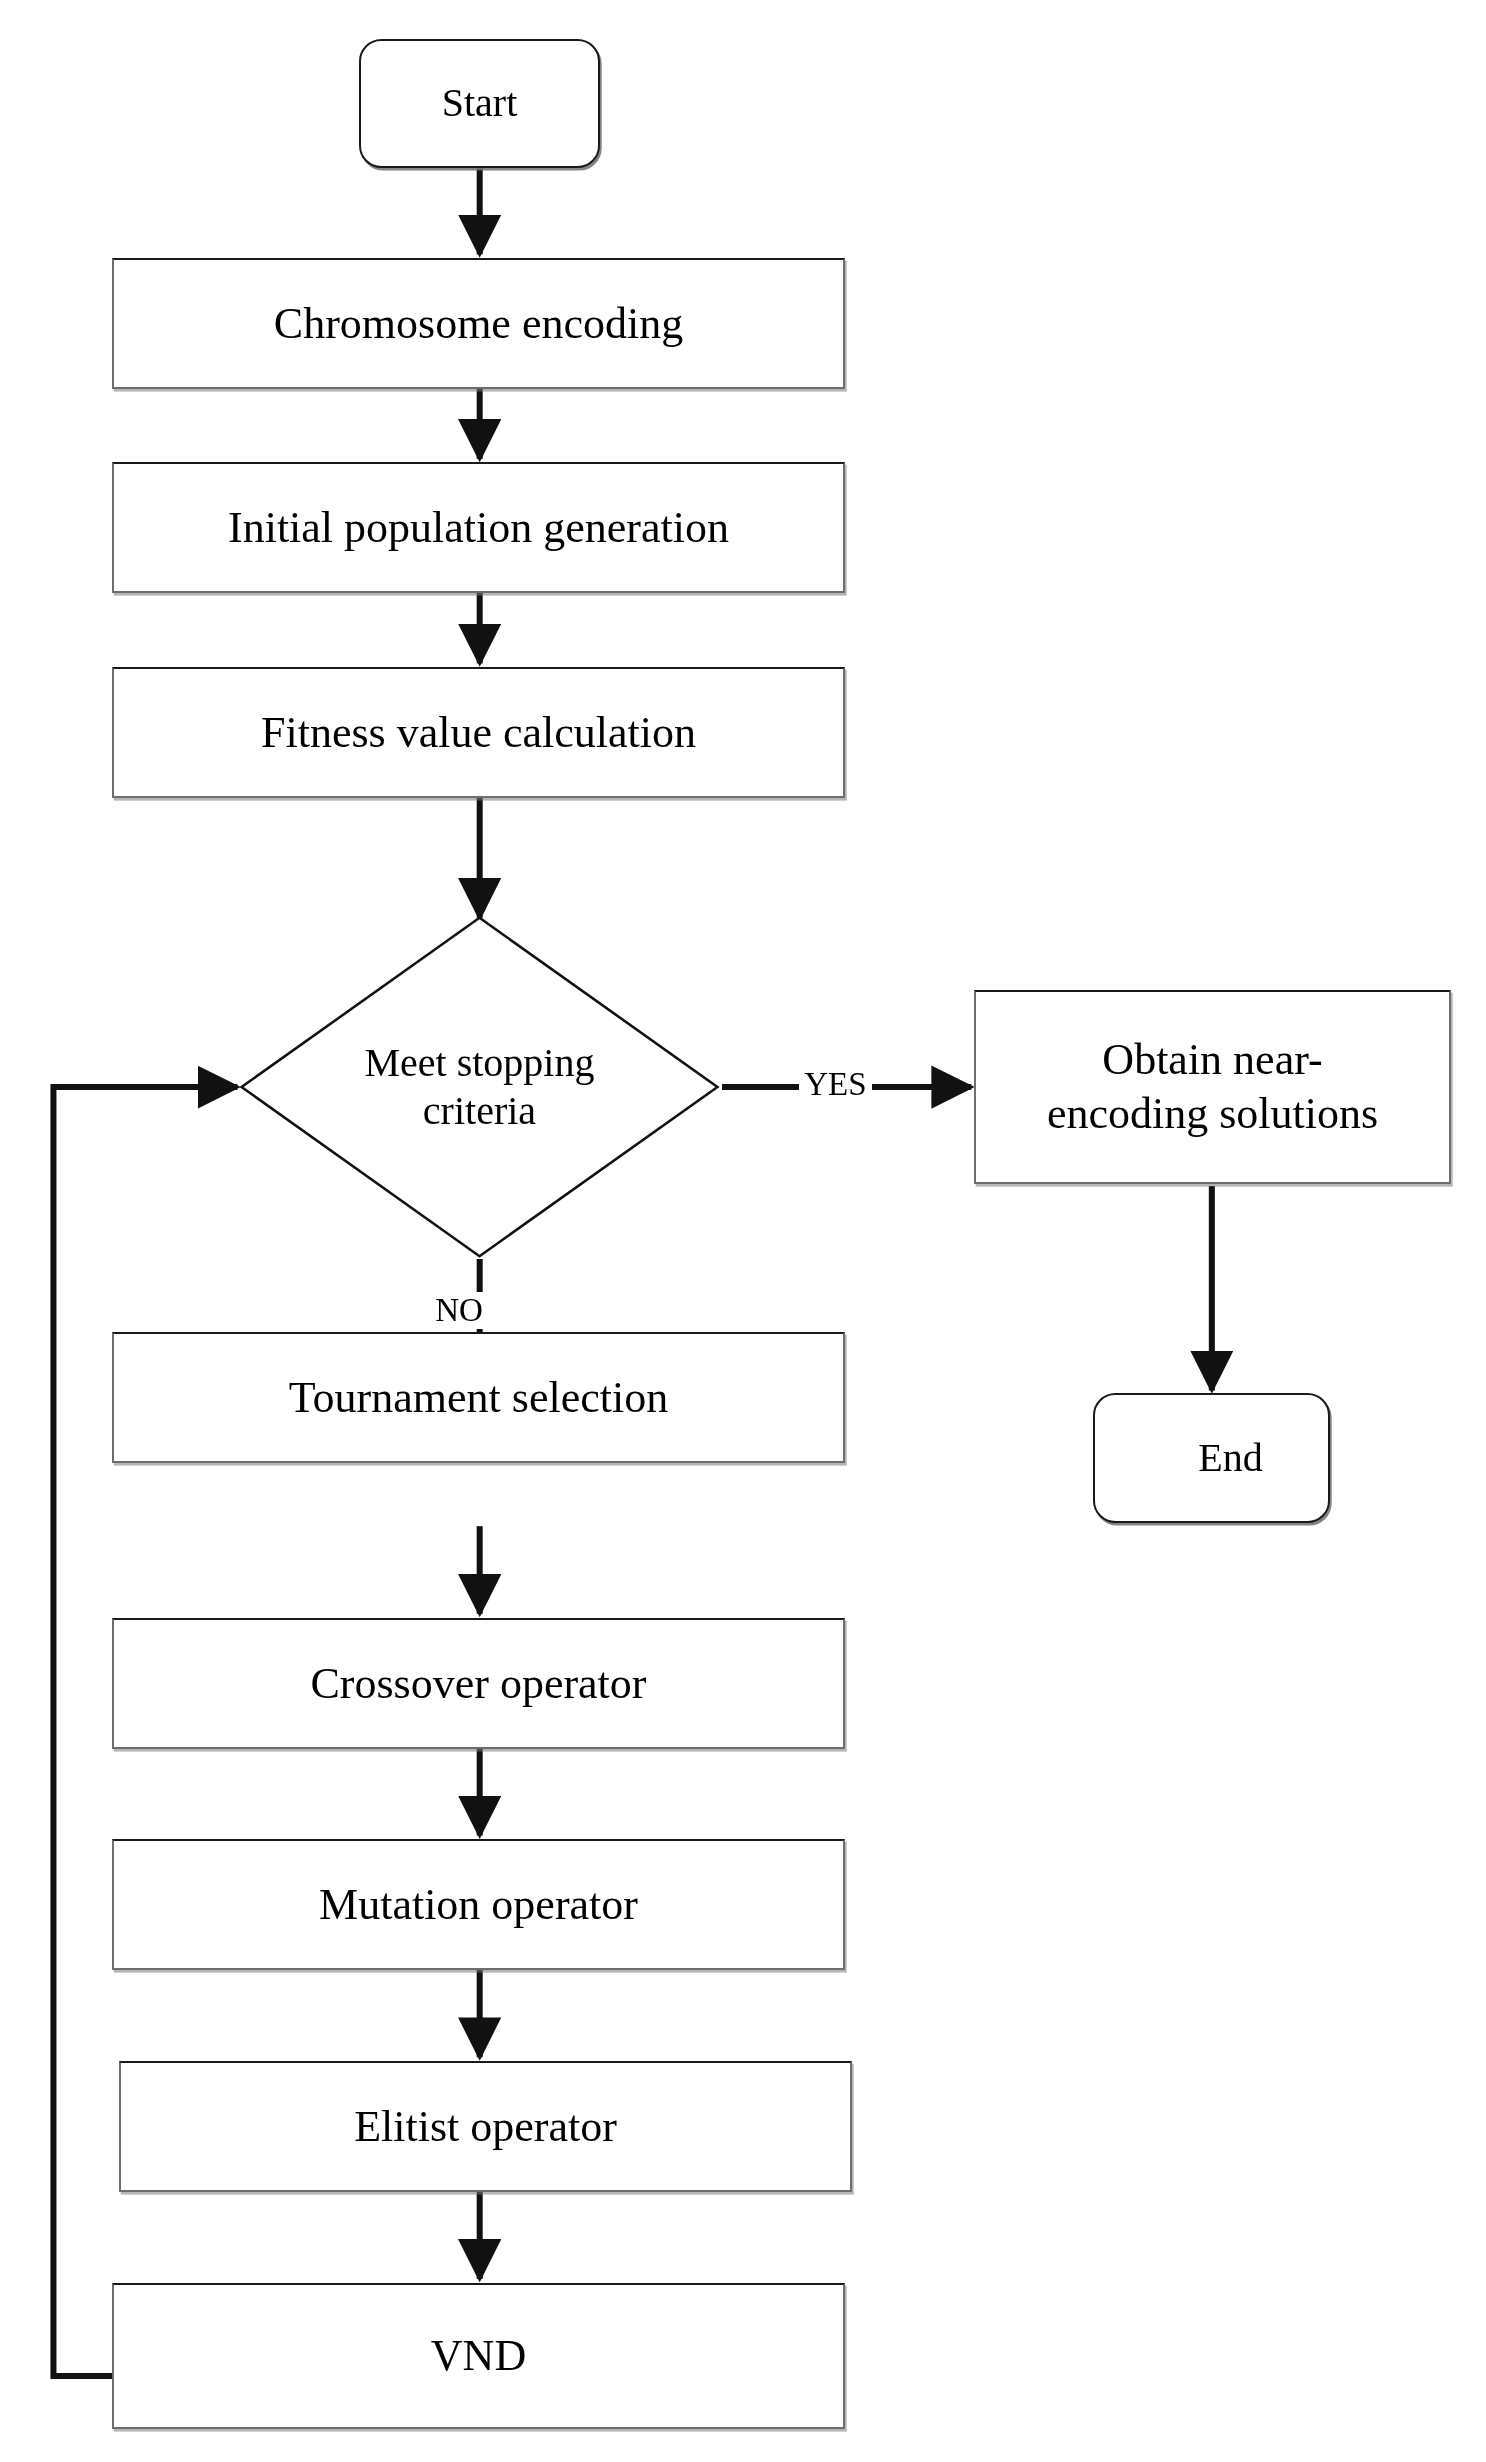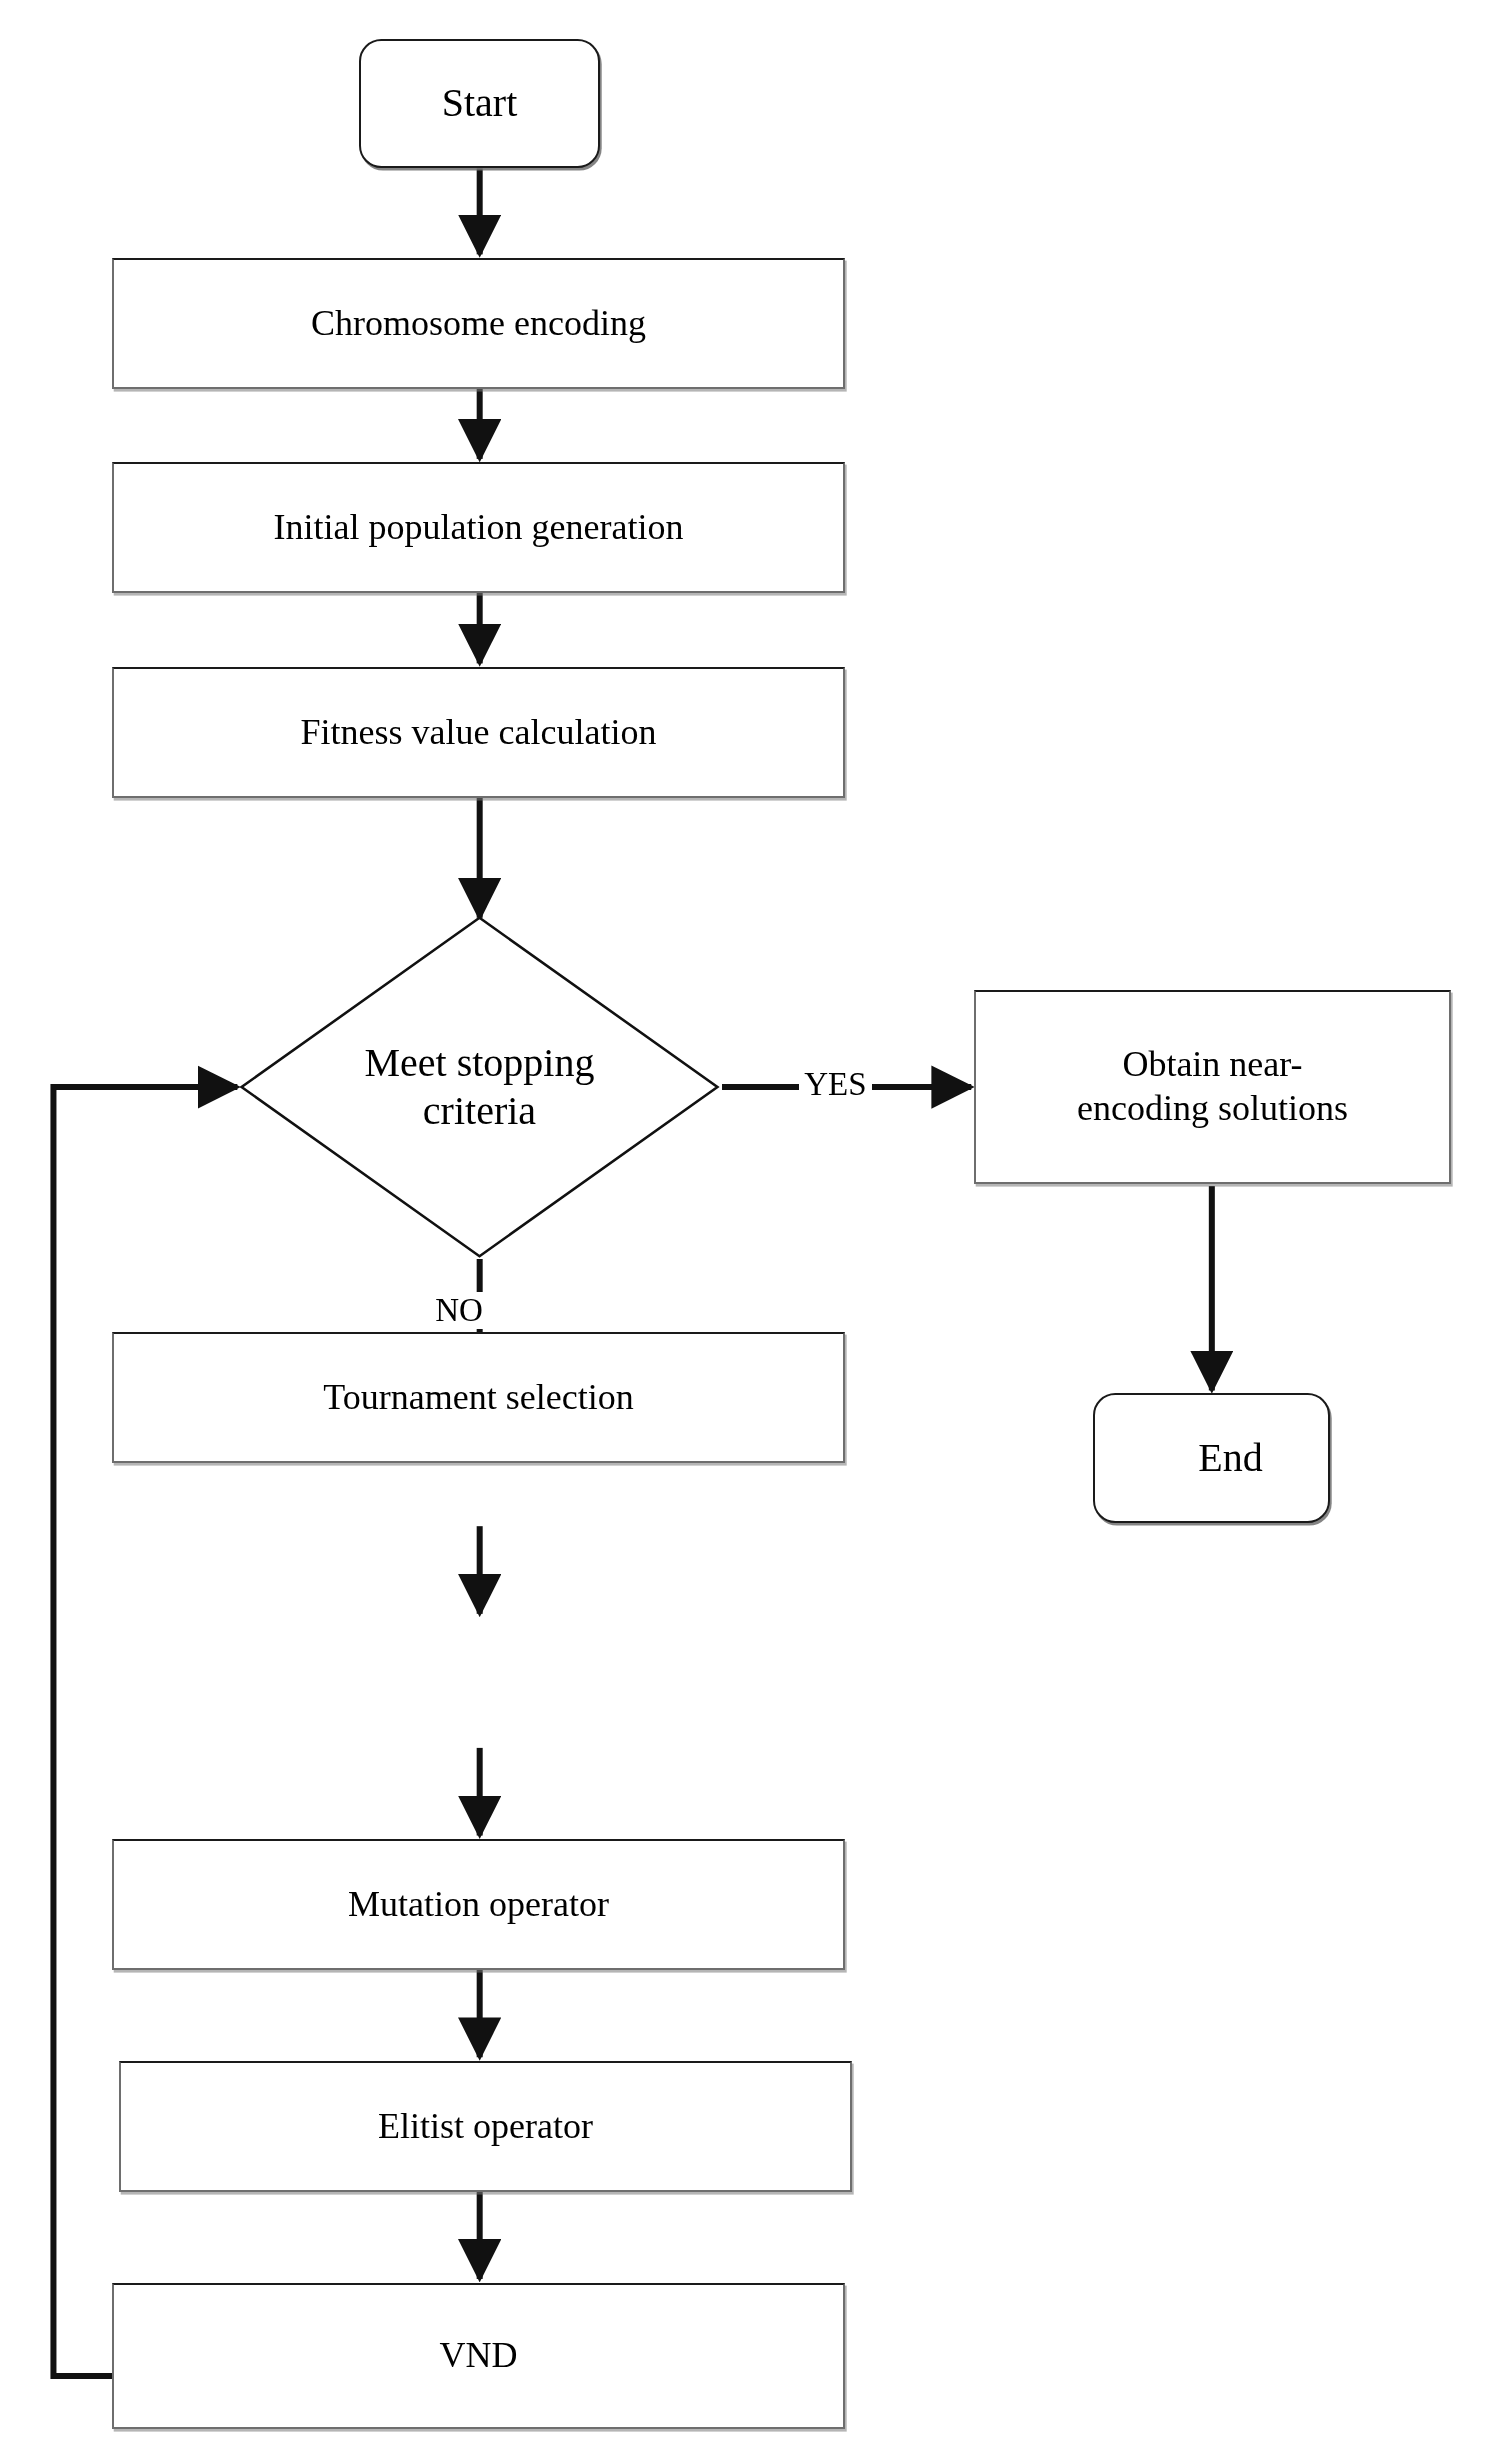--- a/index.html
+++ b/index.html
@@ -36,21 +36,21 @@
   }
   .terminal {
     border: 2.6px solid #1a1a1a;
     border-radius: 22.3px;
     font-size: 40px;
     box-shadow: 1.7px 2.6px 0 rgba(110,110,110,0.85);
   }
   .process {
     border: 2.6px solid #6e6e6e;
     border-top-color: #1a1a1a;
-    font-size: 36px;
+    font-size: 44px;
     box-shadow: 1.7px 2.6px 0 rgba(120,120,120,0.55);
   }
   .decision-wrap {
     position: absolute;
   }
   .decision-wrap svg {
     position: absolute;
     left: 0;
     top: 0;
   }
@@ -161,20 +161,23 @@
   </div>
 
   <div class="node terminal" style="left:1093px; top:1393px; width:237px; height:130px;padding-left:38px;">
     <span>End</span>
   </div>
 
   <div class="node process" style="left:112px; top:1332px; width:733px; height:131px;">
     <span>Tournament selection</span>
   </div>
 
+  <div class="node process" style="left:112px; top:1618px; width:733px; height:131px;">
+    <span>Crossover operator</span>
+  </div>
 
   <div class="node process" style="left:112px; top:1839px; width:733px; height:131px;">
     <span>Mutation operator</span>
   </div>
 
   <div class="node process" style="left:119px; top:2061px; width:733px; height:131px;align-items:center;">
     <span>Elitist operator</span>
   </div>
 
   <div class="node process" style="left:112px; top:2283px; width:733px; height:146px;">

